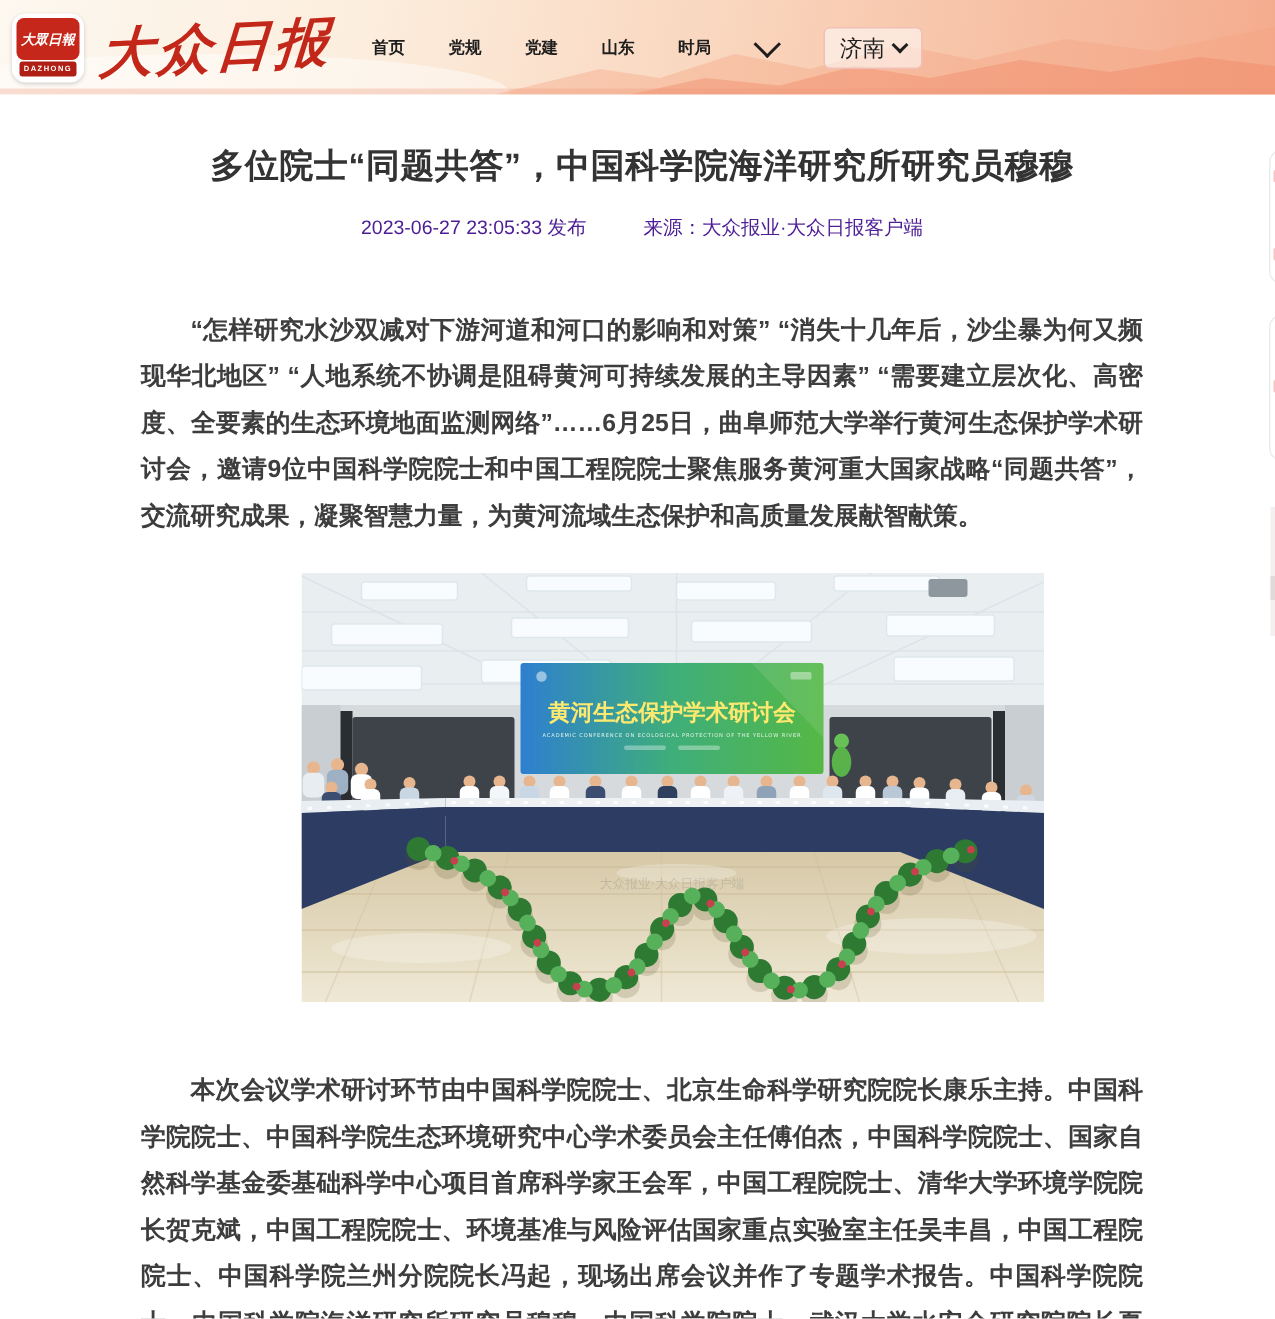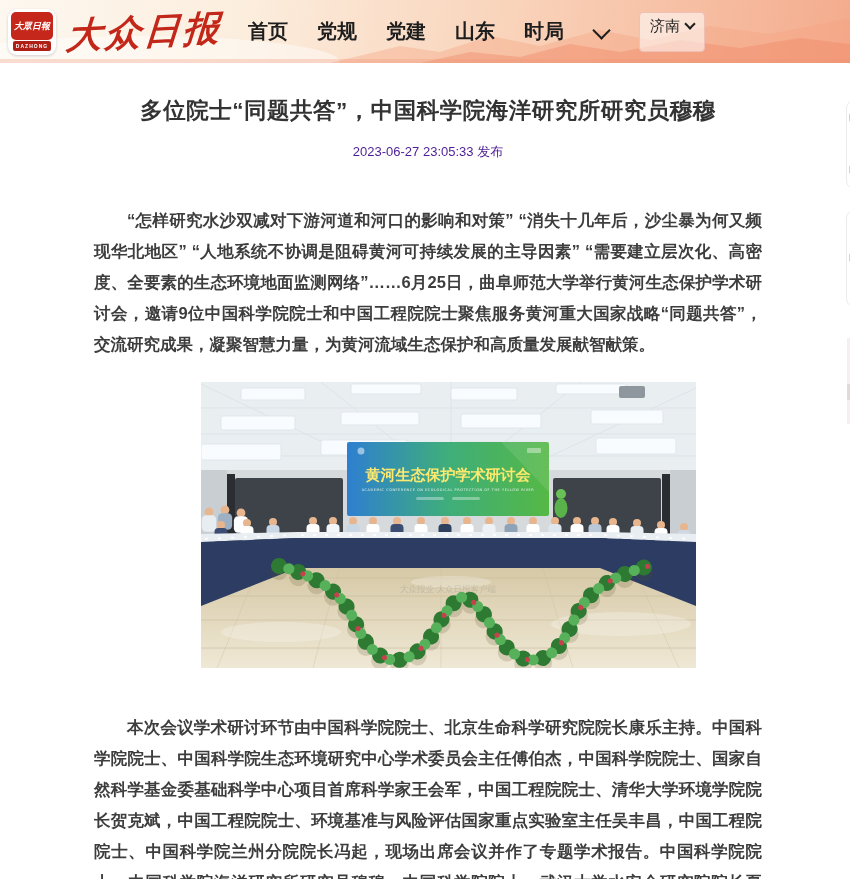--- a/index.html
+++ b/index.html
@@ -15,26 +15,26 @@
     border-radius:9px;box-shadow:0 1px 3px rgba(0,0,0,.18);cursor:pointer;}
   .app-icon-red{position:absolute;left:3px;top:3px;right:3px;height:28px;background:#c5271b;
     border-radius:5px;color:#fff;font-weight:bold;font-style:italic;font-size:9px;
     display:flex;align-items:center;justify-content:center;letter-spacing:0;}
   .app-icon-ribbon{position:absolute;left:5px;bottom:4px;right:5px;height:10px;background:#b01f15;
     border-radius:2px;color:#fff;font-size:5px;font-weight:bold;text-align:center;line-height:10px;letter-spacing:1px;}
   .brand-script{position:absolute;left:66px;top:8px;font-size:36px;font-weight:bold;font-style:italic;
     color:#c2271a;transform:rotate(-3deg) skewX(-7deg);letter-spacing:3px;
     font-family:"DejaVu Serif","Liberation Serif",serif;cursor:pointer;white-space:nowrap;}
   nav{position:absolute;left:248px;top:0;height:63px;display:flex;align-items:center;gap:29px;}
-  .nav-item{font-size:20px;color:#1e1e1e;font-weight:600;cursor:pointer;white-space:nowrap;}
+  .nav-item{font-size:11px;color:#1e1e1e;font-weight:600;cursor:pointer;white-space:nowrap;}
   .chev{display:inline-block;width:11px;height:11px;border-right:2.5px solid #1e1e1e;
     border-bottom:2.5px solid #1e1e1e;transform:rotate(45deg);margin-top:-7px;}
   .chev-btn{cursor:pointer;padding:4px 2px;}
   .city-pill{display:flex;align-items:center;gap:6px;border:1px solid #f0bfb5;
-    background:rgba(255,255,255,.55);border-radius:4px;padding:4px 10px 15px;cursor:pointer;}
+    background:rgba(255,255,255,.55);border-radius:4px;padding:4px 10px 3px;cursor:pointer;}
   .city-pill .label{font-size:15px;color:#1e1e1e;}
   .city-pill .chev{width:6px;height:6px;border-width:2px;margin-top:-4px;}
   
   .article{width:668px;margin-left:94px;}
   .title{margin:33px 0 0;text-align:center;font-size:22.5px;line-height:30px;
     color:#333;font-weight:bold;letter-spacing:.5px;}
   .meta{margin-top:17px;display:flex;justify-content:center;gap:38px;
     font-size:13px;color:#4c1d95;}
   .body-p{margin:44px 0 0;font-size:16.5px;line-height:31px;color:#3d3d3d;
     text-align:justify;text-indent:2em;font-weight:bold;}
@@ -77,20 +77,21 @@
       <span class="label">济南</span>
       <i class="chev"></i>
     </button>
   </nav>
 </header>
 
 <main class="article">
   <h1 class="title">多位院士“同题共答”，中国科学院海洋研究所研究员穆穆</h1>
   <div class="meta">
     <span>2023-06-27 23:05:33 发布</span>
+    <span>来源：大众报业·大众日报客户端</span>
   </div>
 
   <p class="body-p">“怎样研究水沙双减对下游河道和河口的影响和对策” “消失十几年后，沙尘暴为何又频现华北地区” “人地系统不协调是阻碍黄河可持续发展的主导因素” “需要建立层次化、高密度、全要素的生态环境地面监测网络”……6月25日，曲阜师范大学举行黄河生态保护学术研讨会，邀请9位中国科学院院士和中国工程院院士聚焦服务黄河重大国家战略“同题共答”，交流研究成果，凝聚智慧力量，为黄河流域生态保护和高质量发展献智献策。</p>
 
   <figure>
     <svg width="495" height="286" viewBox="0 0 495 286">
       <defs>
         <linearGradient id="bannerGrad" x1="0" y1="0" x2="1" y2="0">
           <stop offset="0" stop-color="#2e7fd0"></stop>
             <stop offset="0.5" stop-color="#3fae7a"></stop>

